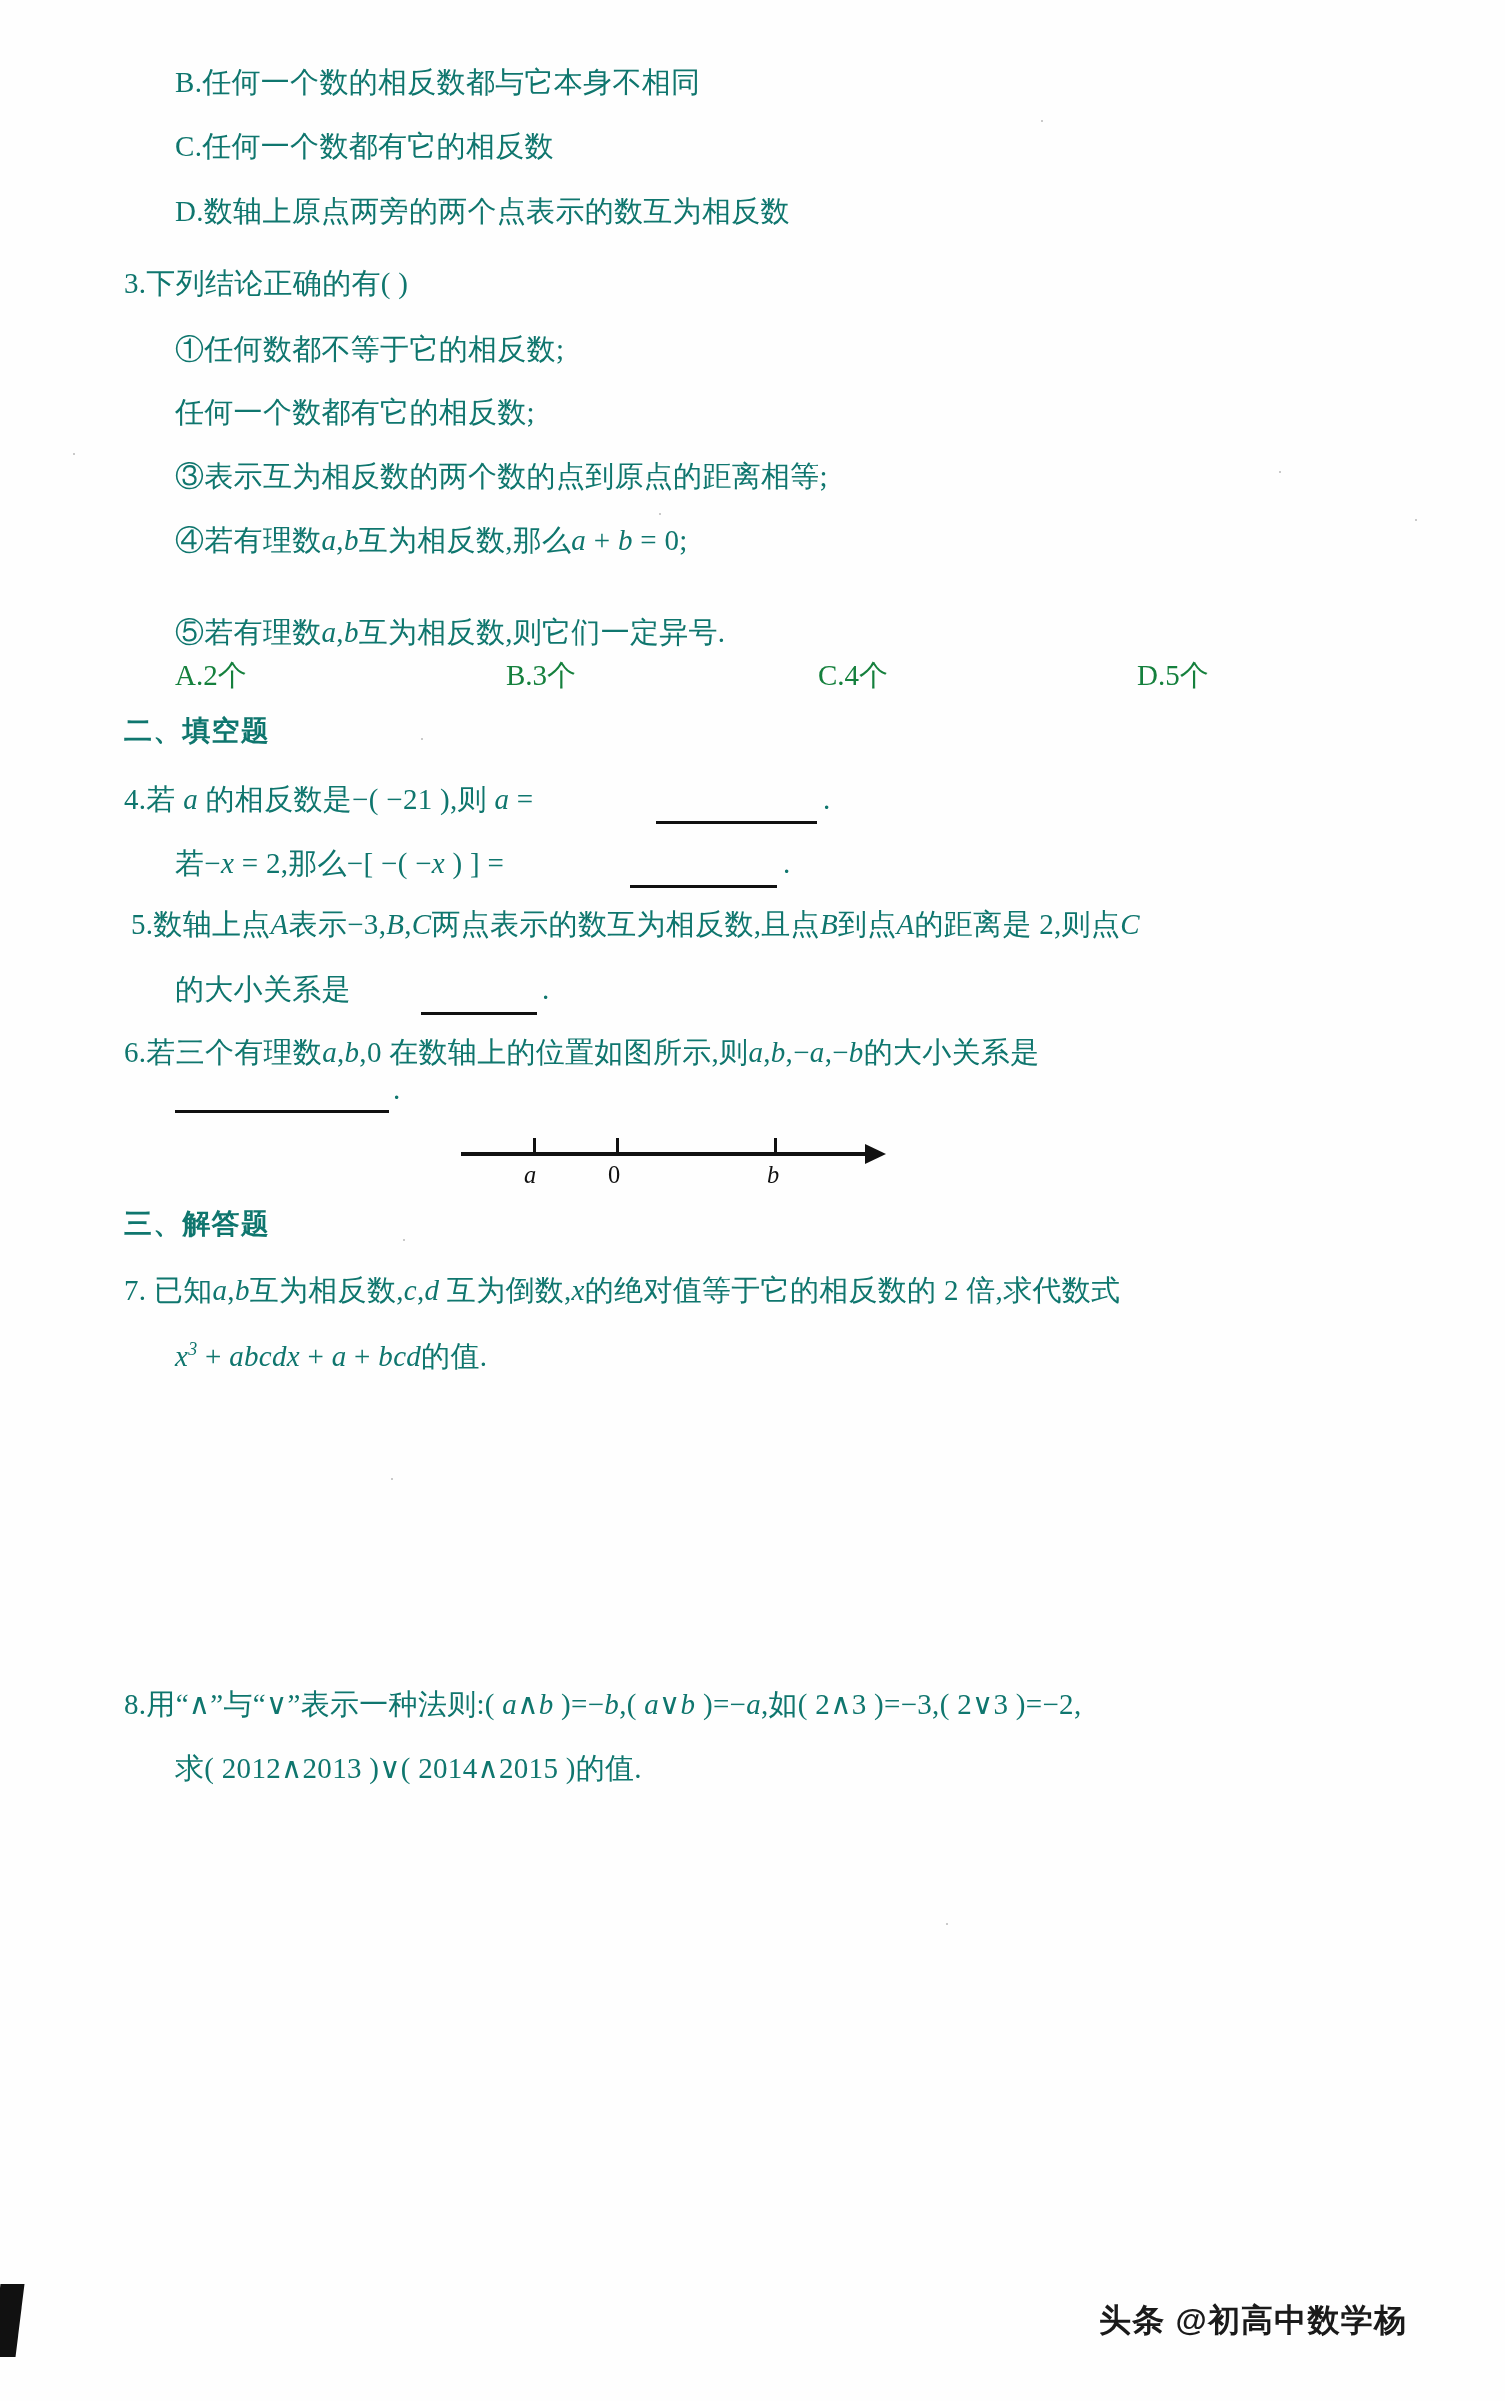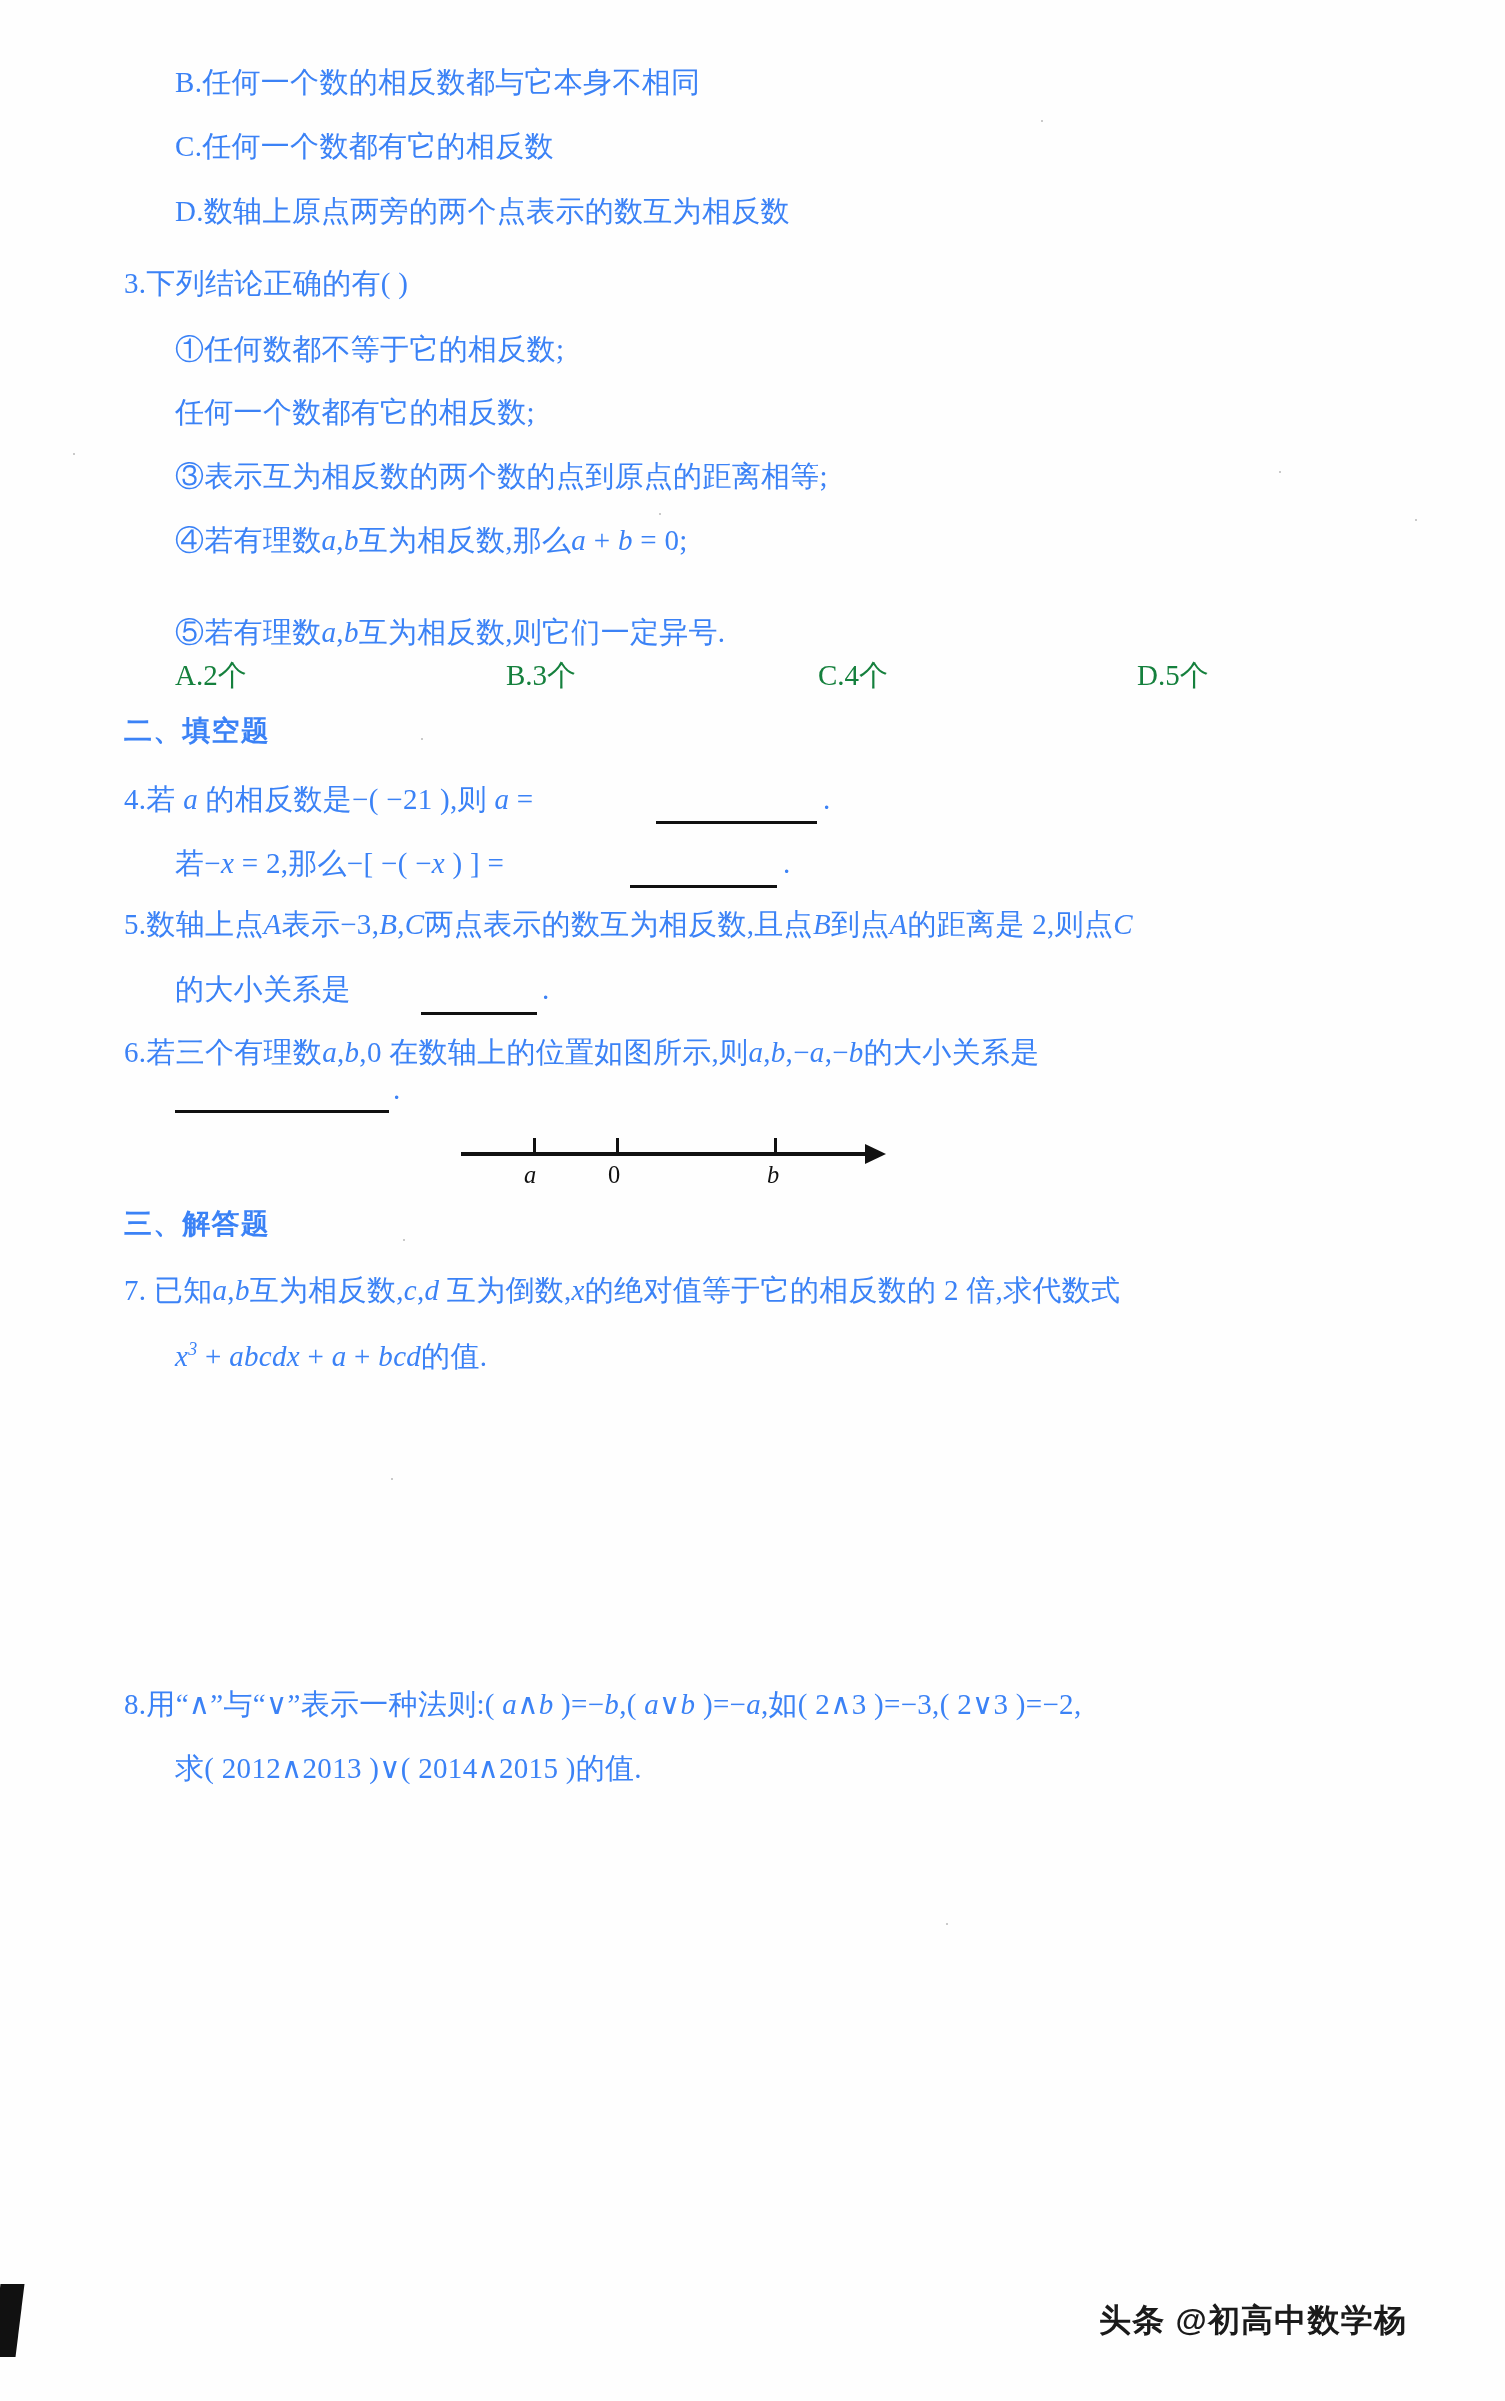--- a/index.html
+++ b/index.html
@@ -23,21 +23,21 @@
     background: #fefefe;
   }
 
   
   .line {
     position: absolute;
     white-space: nowrap;
     font-size: 29px;
     line-height: 1.0;
     letter-spacing: 0.3px;
-    color: #3b82f6;
+    color: #0f766e;
   }
   .q-num {            
     left: 124px;
   }
   .indent {           
     left: 175px;
   }
   .sec-head {
     left: 124px;
     font-size: 28px;
@@ -184,21 +184,21 @@
   </div>
   <div class="blank" style="left:656px; top:821px; width:161px;"></div>
   <div class="line" style="left:823px; top:785px;">.</div>
 
   <div class="line indent" style="top:849px;">
     <span>若−<span class="ital">x</span> = 2,那么−[ −( −<span class="ital">x</span> ) ] =</span>
   </div>
   <div class="blank" style="left:630px; top:885px; width:147px;"></div>
   <div class="line" style="left:783px; top:849px;">.</div>
 
-  <div class="line q-num" style="top:910px;">
+  <div class="line q-num" style="top:910px;margin-left:7px;">
     <span>5.数轴上点<span class="ital">A</span>表示−3,<span class="ital">B</span>,<span class="ital">C</span>两点表示的数互为相反数,且点<span class="ital">B</span>到点<span class="ital">A</span>的距离是 2,则点<span class="ital">C</span></span>
   </div>
   <div class="line indent" style="top:975px;">的大小关系是</div>
   <div class="blank" style="left:421px; top:1012px; width:116px;"></div>
   <div class="line" style="left:542px; top:975px;">.</div>
 
   <div class="line q-num" style="top:1038px;">
     <span>6.若三个有理数<span class="ital">a</span>,<span class="ital">b</span>,0 在数轴上的位置如图所示,则<span class="ital">a</span>,<span class="ital">b</span>,−<span class="ital">a</span>,−<span class="ital">b</span>的大小关系是</span>
   </div>
   <div class="blank" style="left:175px; top:1110px; width:214px;"></div>

